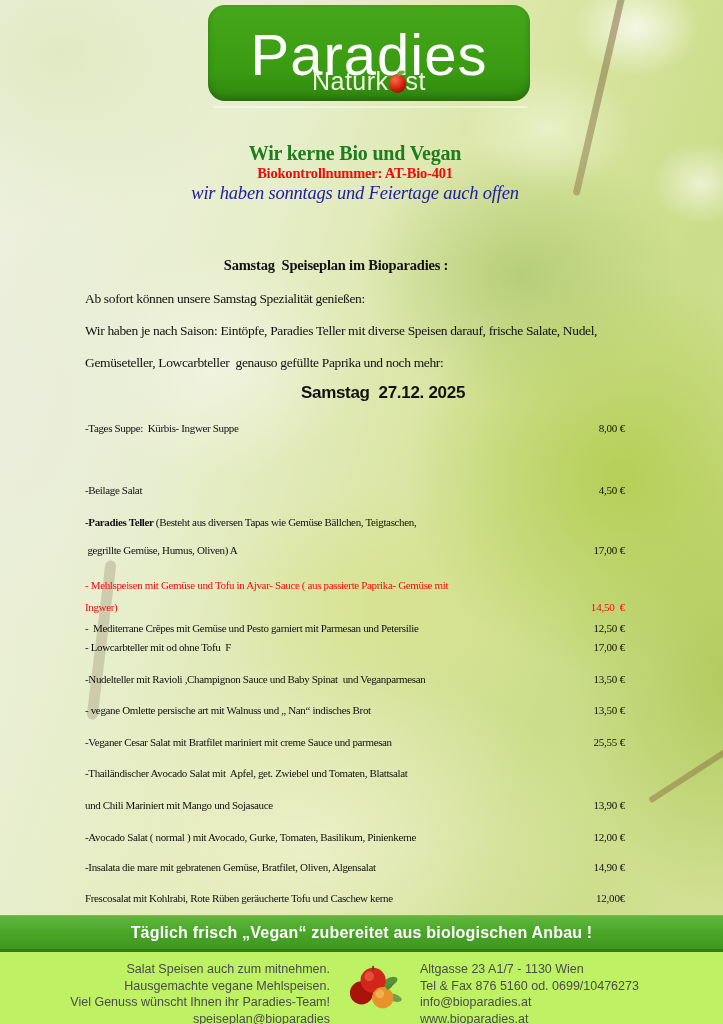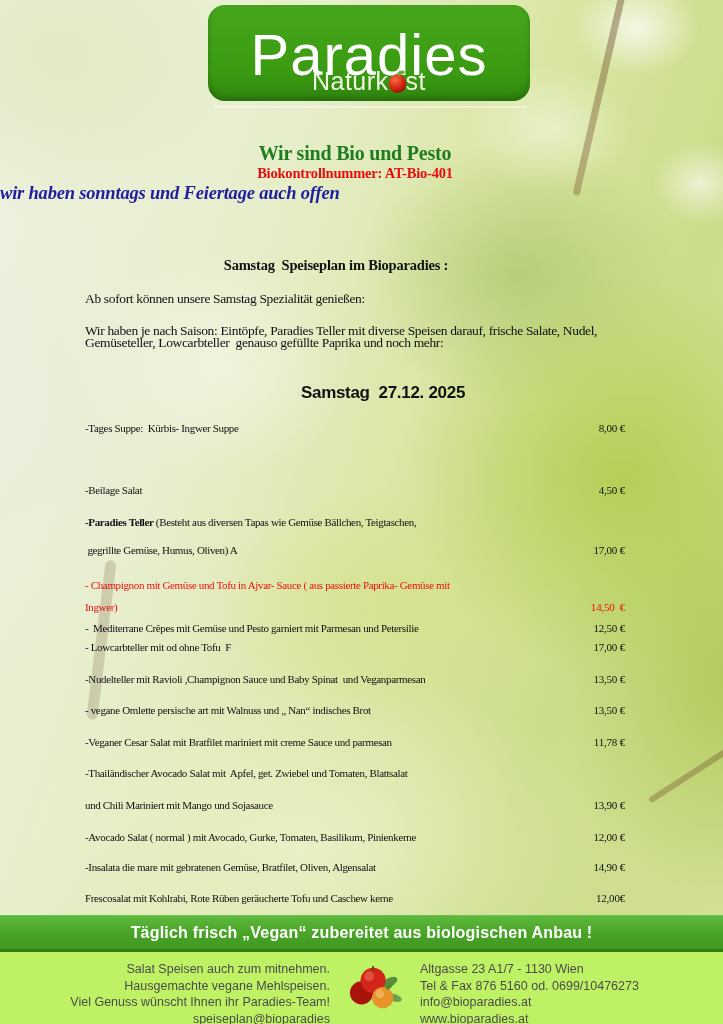--- a/index.html
+++ b/index.html
@@ -40,27 +40,27 @@
     background:radial-gradient(circle at 35% 30%, #ff6a45, #cb1c0a 58%, #6d0b02 95%);}
   .logo-apple::before{content:"";position:absolute;top:-3px;left:8px;width:8px;height:4px;
     border-radius:50% 50% 50% 0;background:#6fae3a;transform:rotate(-22deg);}
   .logo-underline{position:absolute;left:213px;top:106px;width:314px;height:2px;
     background:rgba(255,255,255,.45);}
   
   .h-green{position:absolute;left:0;top:142px;width:710px;text-align:center;
     font-weight:bold;font-size:20px;letter-spacing:-0.2px;}
   .h-red{position:absolute;left:0;top:165px;width:710px;text-align:center;
     font-weight:bold;font-size:14.5px;letter-spacing:-0.2px;}
-  .h-navy{position:absolute;left:0;top:183px;width:710px;
-    font-weight:bold;font-style:italic;font-size:18.5px;letter-spacing:-0.2px;}
+  .h-navy{position:absolute;left:0;top:183px;width:710px;text-align:center;
+    font-weight:normal;font-style:italic;font-size:18.5px;letter-spacing:-0.2px;}
   
   .intro-heading{position:absolute;left:0;top:257px;width:672px;text-align:center;
     font-weight:bold;font-size:14.5px;letter-spacing:-0.2px;white-space:pre;}
   .para{position:absolute;left:85px;font-size:13.5px;letter-spacing:-0.35px;white-space:pre;}
-  .p1{top:291px;} .p2{top:323px;} .p3{top:335px;}
+  .p1{top:291px;} .p2{top:323px;} .p3{top:355px;}
   .date-heading{position:absolute;left:0;top:383px;width:766px;text-align:center;
     font-family:"Liberation Sans", sans-serif;font-weight:bold;font-size:17px;
     letter-spacing:-0.3px;white-space:pre;}
   
   .mrow{position:absolute;left:85px;width:540px;font-size:11px;letter-spacing:-0.35px;
     white-space:pre;line-height:17px;}
   .mrow .price{position:absolute;right:0;top:0;letter-spacing:-0.2px;}
   .mrow.red{color:#ee0f0f;}
   .mrow b{letter-spacing:-0.35px;}
   
@@ -86,41 +86,41 @@
     <div class="branch2"></div>
     <div class="branch3"></div>
   </div>
 
   <div class="logo">
     <div class="logo-title">Paradies</div>
     <div class="logo-sub"><span>Naturk</span><span class="logo-apple"></span><span>st</span></div>
   </div>
   <div class="logo-underline"></div>
 
-  <div class="h-green" style="color:#1e7d1e;">Wir sind Bio und Pesto</div>
+  <div class="h-green" style="color:#1e7d1e;">Wir kerne Bio und Vegan</div>
   <div class="h-red" style="color:#e70d0d;">Biokontrollnummer: AT-Bio-401</div>
   <div class="h-navy" style="color:#20209f;">wir haben sonntags und Feiertage auch offen</div>
 
   <div class="intro-heading">Samstag  Speiseplan im Bioparadies :</div>
   <div class="para p1">Ab sofort können unsere Samstag Spezialität genießen:</div>
   <div class="para p2">Wir haben je nach Saison: Eintöpfe, Paradies Teller mit diverse Speisen darauf, frische Salate, Nudel,</div>
   <div class="para p3">Gemüseteller, Lowcarbteller  genauso gefüllte Paprika und noch mehr:</div>
   <div class="date-heading">Samstag  27.12. 2025</div>
 
   <div class="mrow" style="top:420px"><span>-Tages Suppe:  Kürbis- Ingwer Suppe</span><span class="price">8,00 €</span></div>
   <div class="mrow" style="top:482px"><span>-Beilage Salat</span><span class="price">4,50 €</span></div>
   <div class="mrow" style="top:514px"><b>-Paradies Teller </b><span>(Besteht aus diversen Tapas wie Gemüse Bällchen, Teigtaschen,</span></div>
   <div class="mrow" style="top:542px"><span> gegrillte Gemüse, Humus, Oliven) A</span><span class="price">17,00 €</span></div>
-  <div class="mrow red" style="top:577px"><span>- Champignon mit Gemüse und Tofu in Ajvar- Sauce ( aus passierte Paprika- Gemüse mit</span></div>
+  <div class="mrow red" style="top:577px"><span>- Mehlspeisen mit Gemüse und Tofu in Ajvar- Sauce ( aus passierte Paprika- Gemüse mit</span></div>
   <div class="mrow red" style="top:599px"><span>Ingwer)</span><span class="price">14,50  €</span></div>
   <div class="mrow" style="top:620px"><span>-  Mediterrane Crêpes mit Gemüse und Pesto garniert mit Parmesan und Petersilie</span><span class="price">12,50 €</span></div>
   <div class="mrow" style="top:639px"><span>- Lowcarbteller mit od ohne Tofu  F</span><span class="price">17,00 €</span></div>
   <div class="mrow" style="top:671px"><span>-Nudelteller mit Ravioli ,Champignon Sauce und Baby Spinat  und Veganparmesan</span><span class="price">13,50 €</span></div>
   <div class="mrow" style="top:702px"><span>- vegane Omlette persische art mit Walnuss und „ Nan“ indisches Brot</span><span class="price">13,50 €</span></div>
-  <div class="mrow" style="top:734px"><span>-Veganer Cesar Salat mit Bratfilet mariniert mit creme Sauce und parmesan</span><span class="price">11,78 €</span></div>
+  <div class="mrow" style="top:734px"><span>-Veganer Cesar Salat mit Bratfilet mariniert mit creme Sauce und parmesan</span><span class="price">25,55 €</span></div>
   <div class="mrow" style="top:765px"><span>-Thailändischer Avocado Salat mit  Apfel, get. Zwiebel und Tomaten, Blattsalat</span></div>
   <div class="mrow" style="top:797px"><span>und Chili Mariniert mit Mango und Sojasauce</span><span class="price">13,90 €</span></div>
   <div class="mrow" style="top:829px"><span>-Avocado Salat ( normal ) mit Avocado, Gurke, Tomaten, Basilikum, Pinienkerne</span><span class="price">12,00 €</span></div>
   <div class="mrow" style="top:859px"><span>-Insalata die mare mit gebratenen Gemüse, Bratfilet, Oliven, Algensalat</span><span class="price">14,90 €</span></div>
   <div class="mrow" style="top:890px"><span>Frescosalat mit Kohlrabi, Rote Rüben geräucherte Tofu und Caschew kerne</span><span class="price">12,00€</span></div>
 
   <div class="banner">
     <div class="banner-text">Täglich frisch „Vegan“ zubereitet aus biologischen Anbau !</div>
   </div>
 

